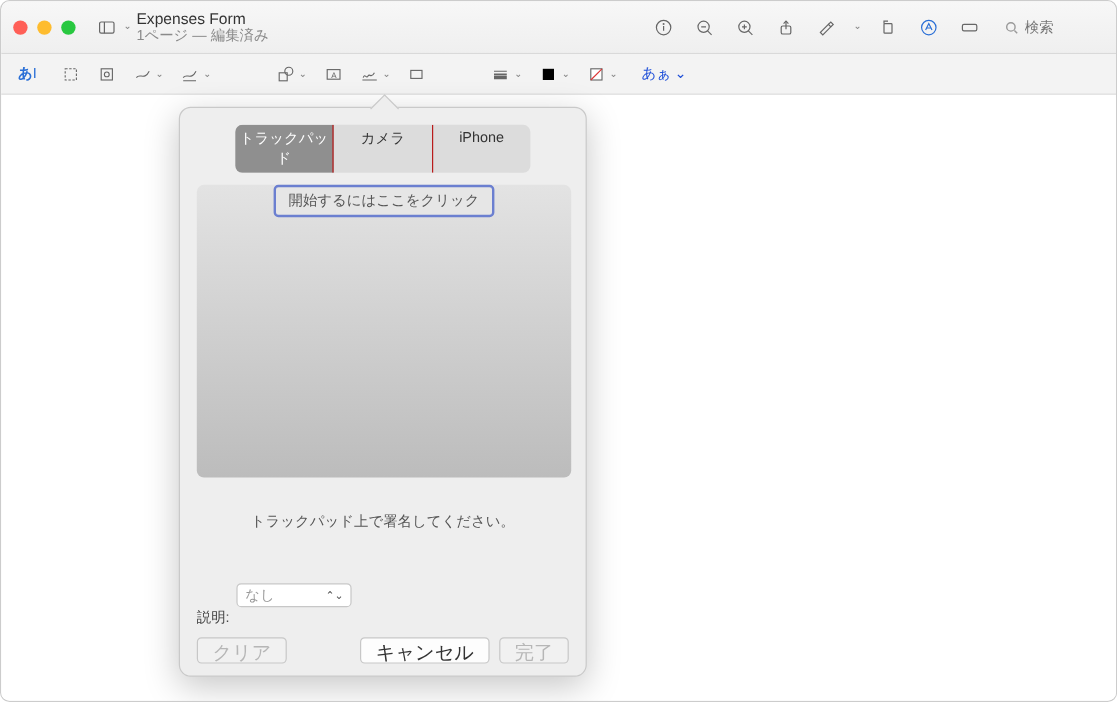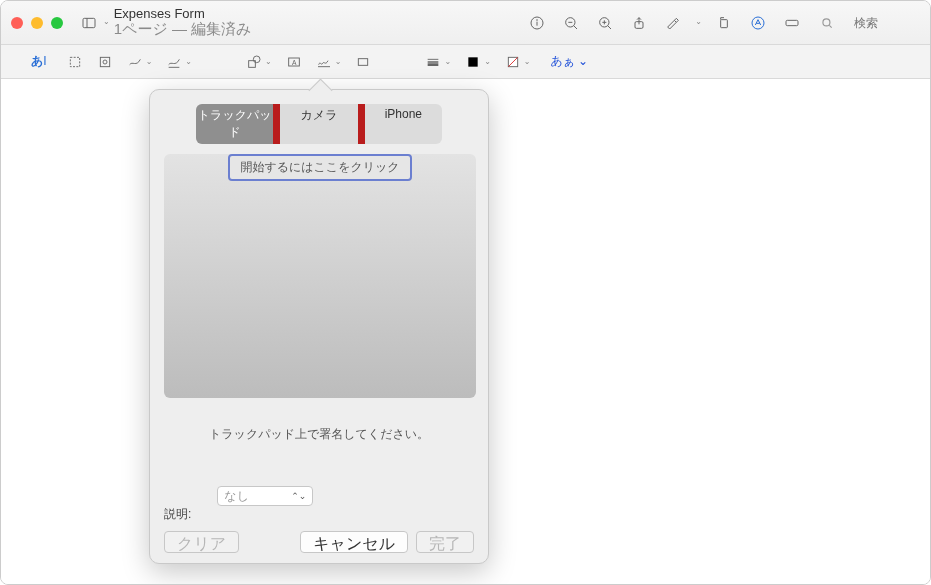--- a/index.html
+++ b/index.html
@@ -20,29 +20,29 @@
     border-bottom: 1px solid #d9d9d9;
     background: linear-gradient(#f7f7f7,#efefef);
   }
   .traffic { display:flex; gap:8px; margin-right:14px;}
   .dot { width:12px; height:12px; border-radius:50%; }
   .dot.red{background:#ff5f57;} .dot.yellow{background:#febc2e;} .dot.green{background:#28c840;}
   .tb-btn { width:24px; height:24px; display:flex; align-items:center; justify-content:center; color:#555; border-radius:4px; }
   .tb-btn svg{width:16px;height:16px;stroke:#666;fill:none;stroke-width:1.5;}
   .title-block{display:flex;flex-direction:column;line-height:1.1;margin-left:4px;}
   .title-main{font-weight:400;font-size:13px;color:#333;}
-  .title-sub{font-size:15px;color:#8a8a8a;}
+  .title-sub{font-size:12px;color:#8a8a8a;}
   .titlebar-spacer{flex:1;}
   .tb-group{display:flex;align-items:center;gap:10px;}
-  .search-wrap{display:flex;align-items:center;gap:20px;color:#8a8a8a;border-radius:4px;padding:2px 6px;}
+  .search-wrap{display:flex;align-items:center;gap:4px;color:#8a8a8a;border-radius:4px;padding:2px 6px;}
   .search-wrap input{border:none;background:transparent;font-size:12px;width:60px;outline:none;}
   
   .toolbar2{
     height:34px;background:#f3f3f3;border-bottom:1px solid #d9d9d9;
-    display:flex;align-items:center;padding:0 24px;gap:14px;color:#555;
+    display:flex;align-items:center;padding:0 8px;gap:14px;color:#555;
   }
   .tb2-item{display:flex;align-items:center;gap:2px;}
   .tb2-item svg{width:16px;height:16px;stroke:#666;fill:none;stroke-width:1.4;}
   .tb2-item .chev{font-size:8px;color:#888;margin-left:1px;}
   .tb2-text{font-size:12px;color:#1d4ed8;padding:2px 6px;}
   .tb2-text.blue{color:#2a6fd6;font-weight:600;}
   .tb2-gap{width:26px;}
   
   .content{flex:1;background:#fff;position:relative;}
   
@@ -55,38 +55,38 @@
   .popover::before{
     content:"";position:absolute;top:-8px;left:162px;
     width:16px;height:16px;background:#eeeeee;
     border-left:1px solid #c9c9c9;border-top:1px solid #c9c9c9;
     transform:rotate(45deg);
   }
   .segmented{
     display:flex;width:246px;margin:0 auto 10px;
     border-radius:6px;overflow:hidden;background:#dcdcdc;
   }
-  .segmented .seg{flex:1;text-align:center;font-size:12px;padding:3px 0;color:#333;border-right:7px solid #b91c1c;}
+  .segmented .seg{flex:1;text-align:center;font-size:12px;padding:3px 0;color:#333;border-right:1px solid #b91c1c;}
   .segmented .seg:last-child{border-right:none;}
   .segmented .seg.active{background:#8f8f8f;color:#fff;}
   .sig-canvas{
     width:312px;height:244px;border-radius:6px;
     background:linear-gradient(#e3e3e3,#bcbcbc);
     display:flex;align-items:flex-start;justify-content:center;margin:0 auto;
   }
   .start-btn{
     background:#e6e6e6;border:2px solid #6b7fd0;border-radius:4px;
     padding:3px 10px;font-size:12px;color:#555;
   }
   .instruction{text-align:center;font-size:12px;color:#555;margin:28px 0 26px;}
   .desc-row{display:flex;align-items:center;gap:6px;margin-bottom:8px;}
   .desc-row label{font-size:12px;color:#444;margin-top:37px;}
   .desc-select{
     width:96px;height:20px;background:#fff;border:1px solid #c7c7c7;border-radius:4px;
-    display:flex;align-items:center;justify-content:space-between;padding:0 6px;font-size:12px;color:#999;margin-left:20px;
+    display:flex;align-items:center;justify-content:space-between;padding:0 6px;font-size:12px;color:#999;
   }
   .btn-row{display:flex;align-items:center;gap:8px;}
   .mac-btn{
     background:#fdfdfd;border:1px solid #c7c7c7;border-radius:4px;
     padding:2px 12px;font-size:16px;color:#333;height:22px;
   }
   .mac-btn.disabled{color:#b6b6b6;background:#f1f1f1;}
   .btn-row .spacer{flex:1;}
   .chev-down{display:inline-block;transform:translateY(-1px);}
   .marker-active svg{stroke:#2a6fd6;}

